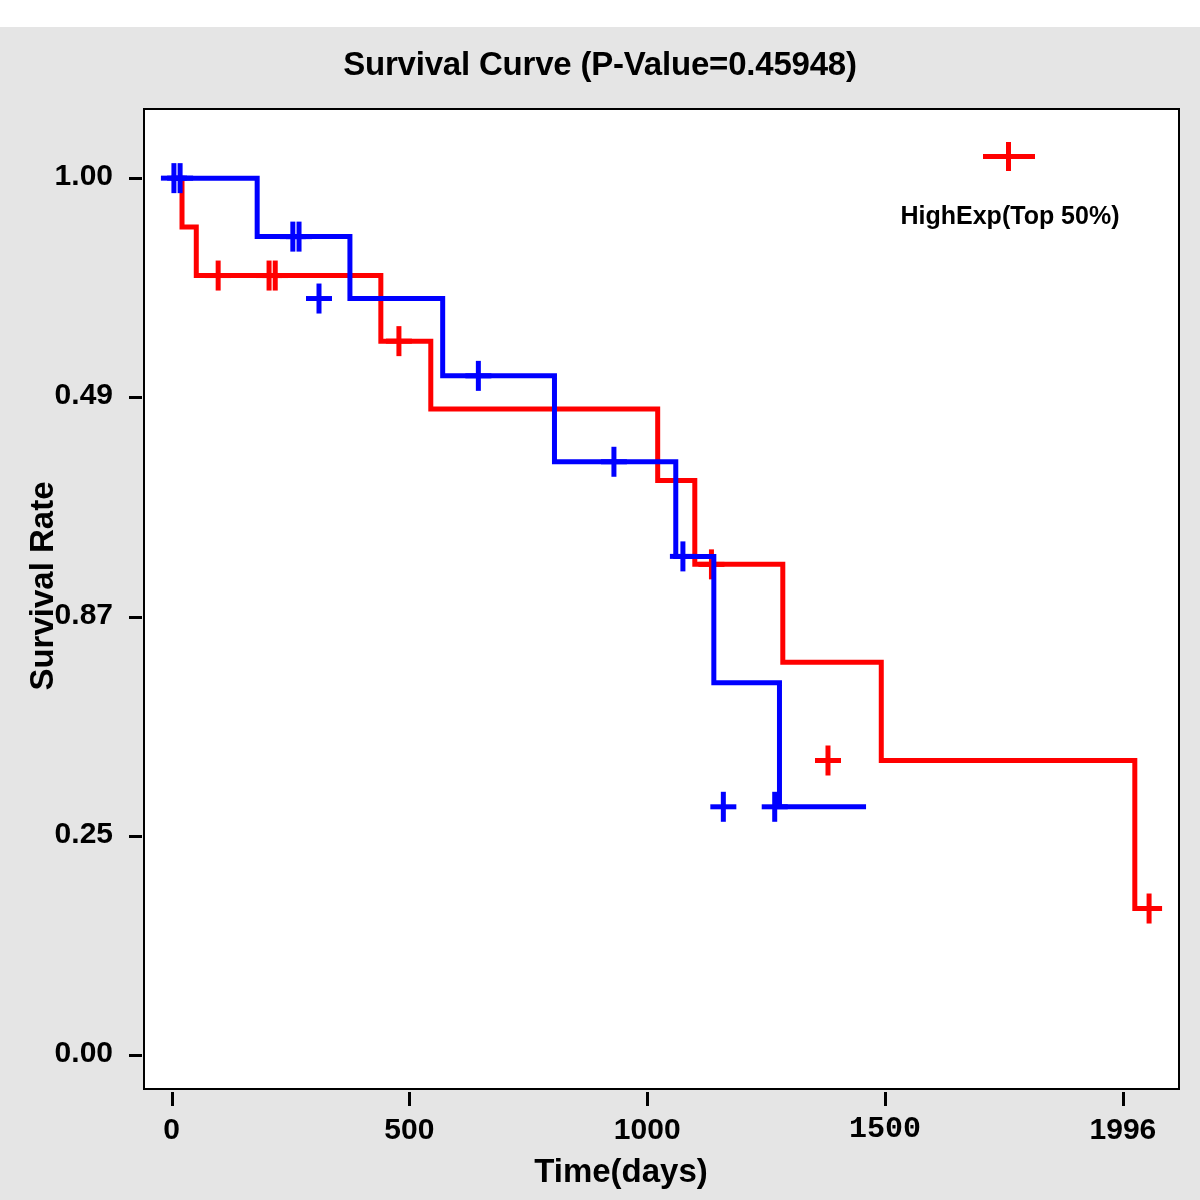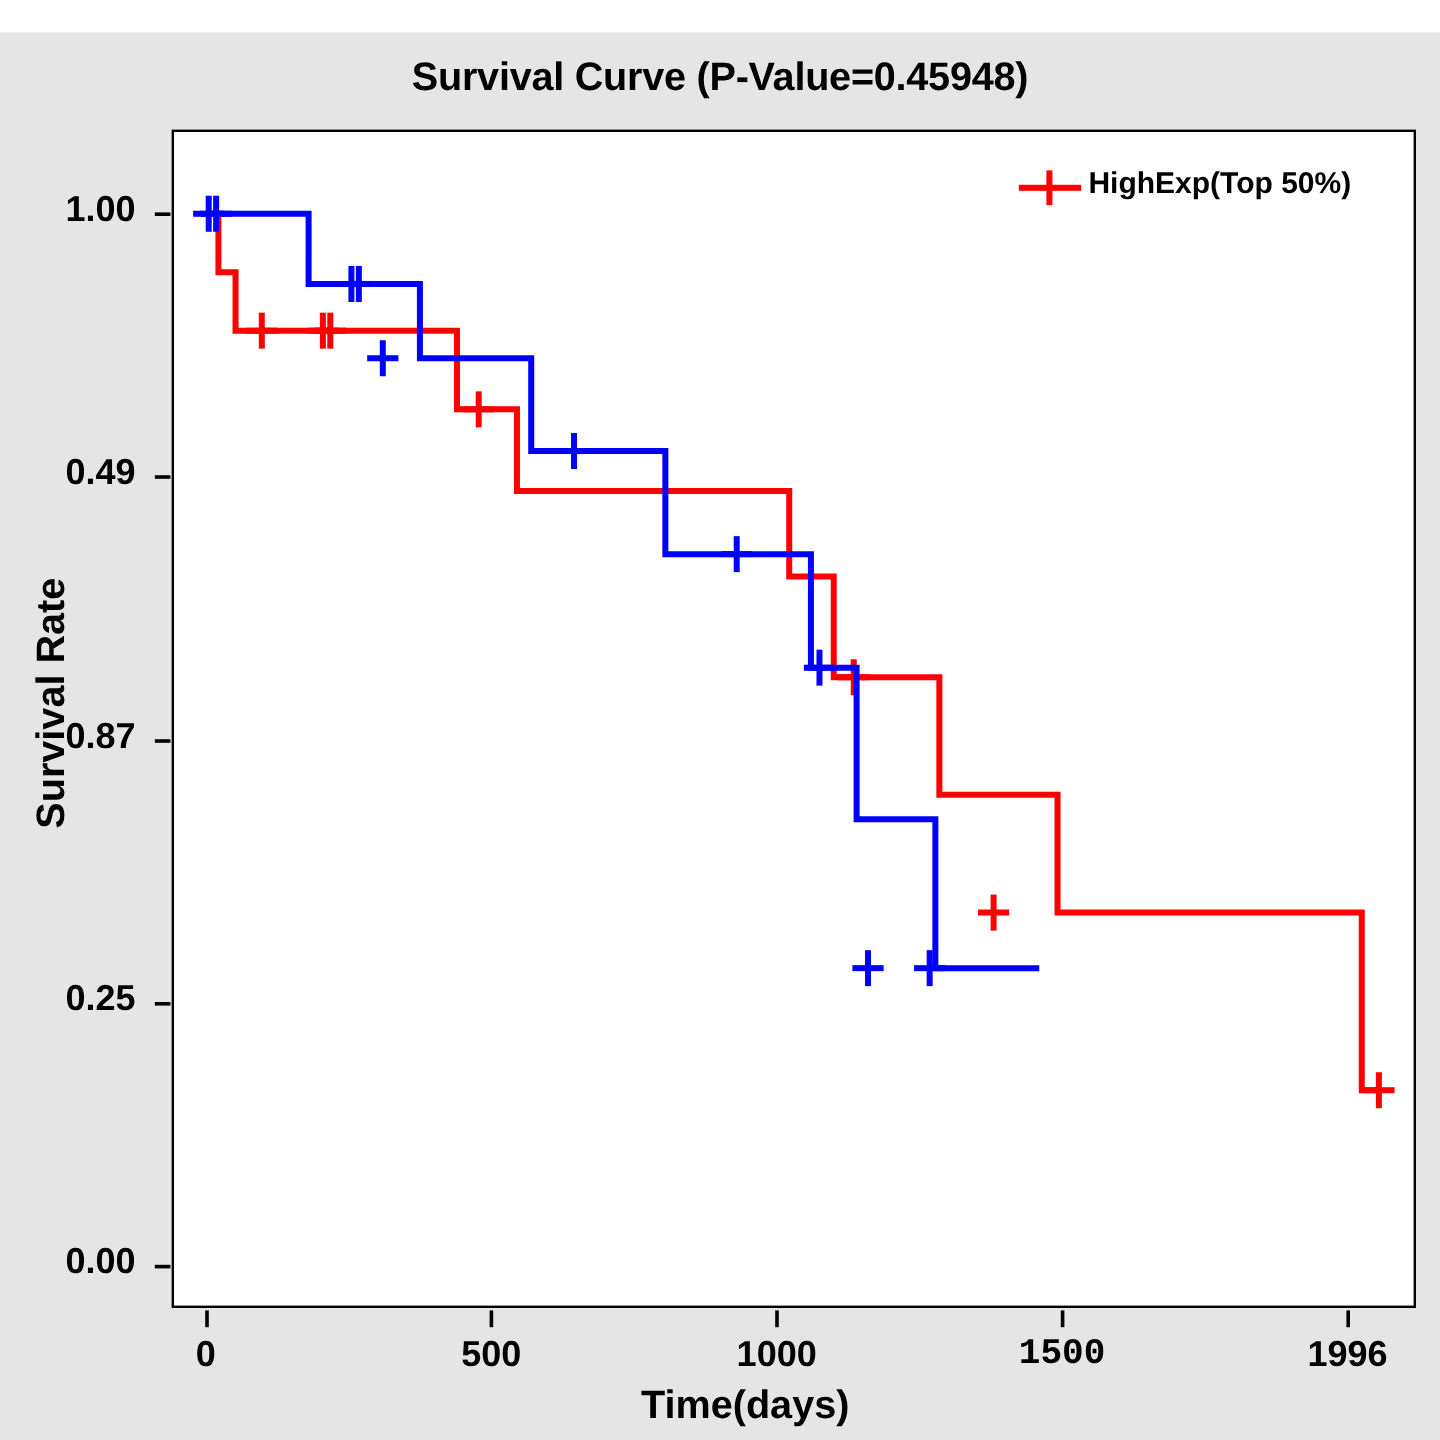--- a/index.html
+++ b/index.html
@@ -97,21 +97,23 @@
     padding-left: 21px;
   }
   #legend {
     position: absolute;
     left: 845px;
     top: 112px;
     width: 330px;
   }
   .legend-row {
     display: flex;
+    align-items: center;
     height: 58px;
+    flex-direction: column;
   }
   .legend-mark {
     position: relative;
     width: 62px;
     height: 34px;
     flex: 0 0 62px;
   }
   .legend-mark .h {
     position: absolute;
     left: 4px;

